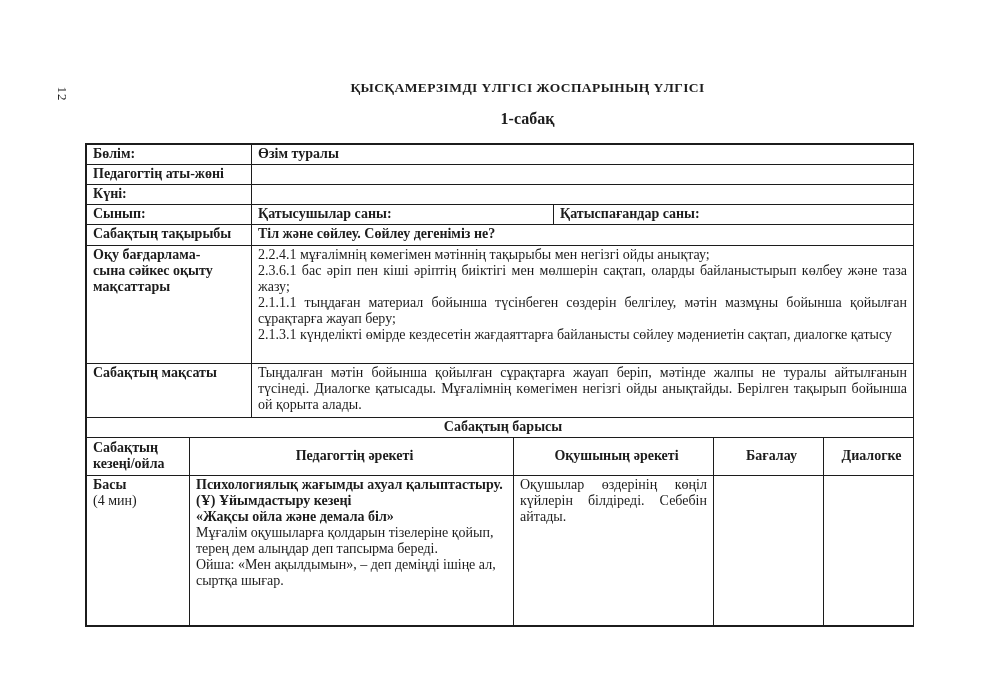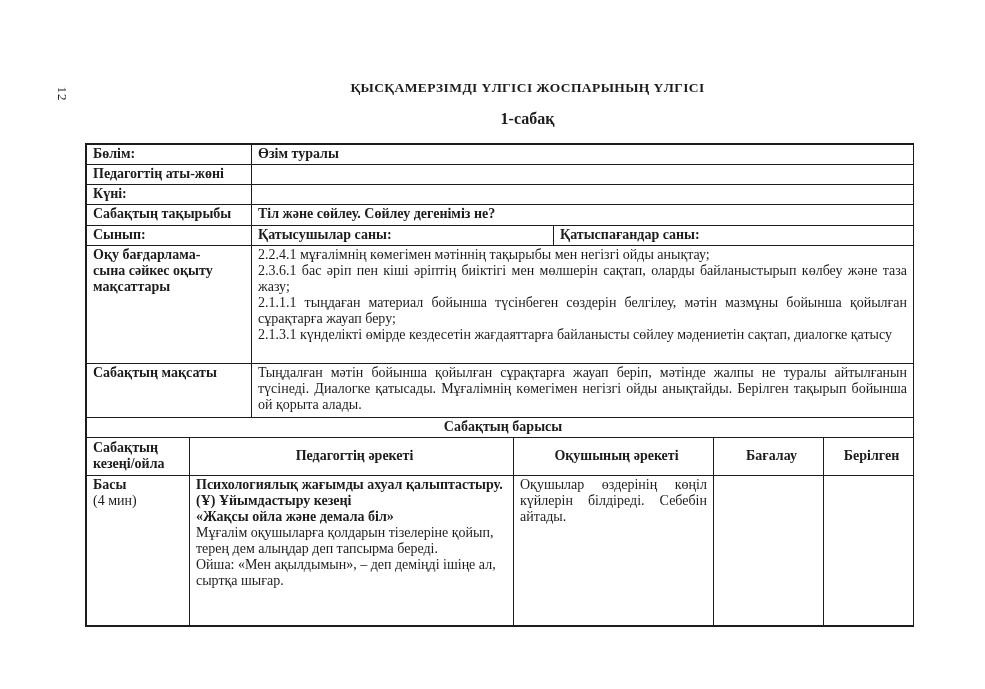--- a/index.html
+++ b/index.html
@@ -95,28 +95,28 @@
         <td class="b" colspan="2">Өзім туралы</td>
       </tr>
       <tr style="height:20px">
         <td class="b">Педагогтің аты-жөні</td>
         <td colspan="2"></td>
       </tr>
       <tr style="height:18px">
         <td class="b">Күні:</td>
         <td colspan="2"></td>
       </tr>
-      <tr style="height:21px">
-        <td class="b">Сабақтың тақырыбы</td>
-        <td class="b" colspan="2">Тіл және сөйлеу. Сөйлеу дегеніміз не?</td>
-      </tr>
       <tr style="height:19px">
         <td class="b">Сынып:</td>
         <td class="b">Қатысушылар саны:</td>
         <td class="b">Қатыспағандар саны:</td>
+      </tr>
+      <tr style="height:21px">
+        <td class="b">Сабақтың тақырыбы</td>
+        <td class="b" colspan="2">Тіл және сөйлеу. Сөйлеу дегеніміз не?</td>
       </tr>
       <tr style="height:118px">
         <td class="b ml">Оқу бағдарлама-
 сына сәйкес оқыту
 мақсаттары</td>
         <td class="ml just" colspan="2">2.2.4.1 мұғалімнің көмегімен мәтіннің тақырыбы мен негізгі ойды анықтау;
 2.3.6.1 бас әріп пен кіші әріптің биіктігі мен мөлшерін сақтап, оларды байланыстырып көлбеу және таза жазу;
 2.1.1.1 тыңдаған материал бойынша түсінбеген сөздерін белгілеу, мәтін мазмұны бойынша қойылған сұрақтарға жауап беру;
 2.1.3.1 күнделікті өмірде кездесетін жағдаяттарға байланысты сөйлеу мәдениетін сақтап, диалогке қатысу</td>
       </tr>
@@ -137,21 +137,21 @@
           <col style="width:200px">
           <col style="width:110px">
           <col style="width:90px">
         </colgroup>
       <tbody>
           <tr style="height:38px">
         <td class="b vmid">Сабақтың кезеңі/ойла</td>
         <td class="b vmid center">Педагогтің әрекеті</td>
         <td class="b vmid center">Оқушының әрекеті</td>
         <td class="b vmid center">Бағалау</td>
-        <td class="b vmid center">Берілген</td>
+        <td class="b vmid center">Диалогке</td>
       </tr>
       <tr style="height:150px">
         <td>
           <span class="b">Басы</span><br>
           <span>(4 мин)</span>
         </td>
         <td>
           <div class="b ml">Психологиялық жағымды ахуал қалыптастыру.
 (Ұ) Ұйымдастыру кезеңі
 «Жақсы ойла және демала біл»</div>

